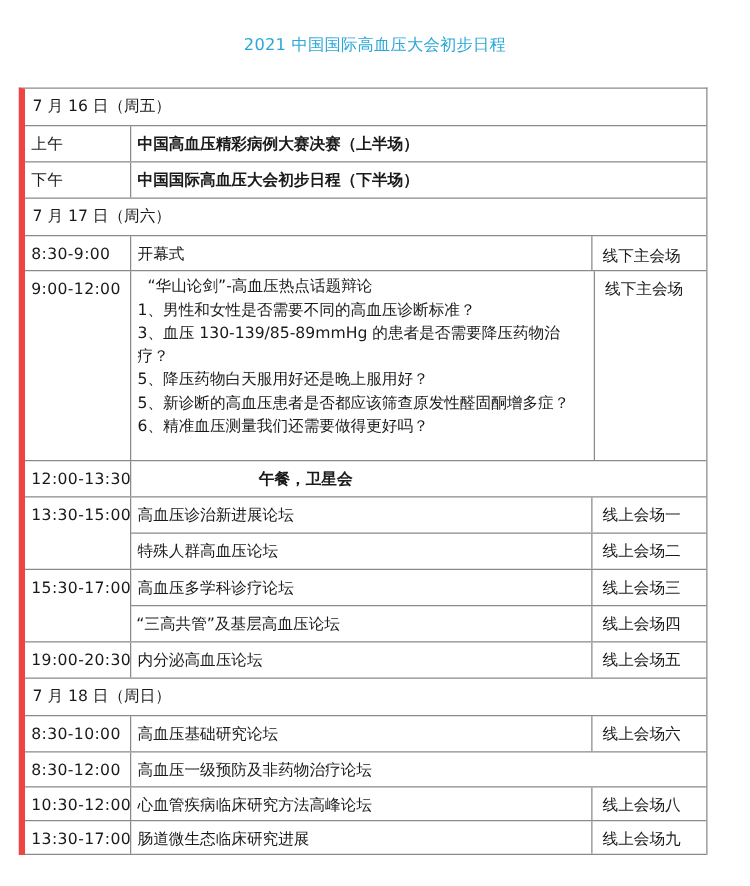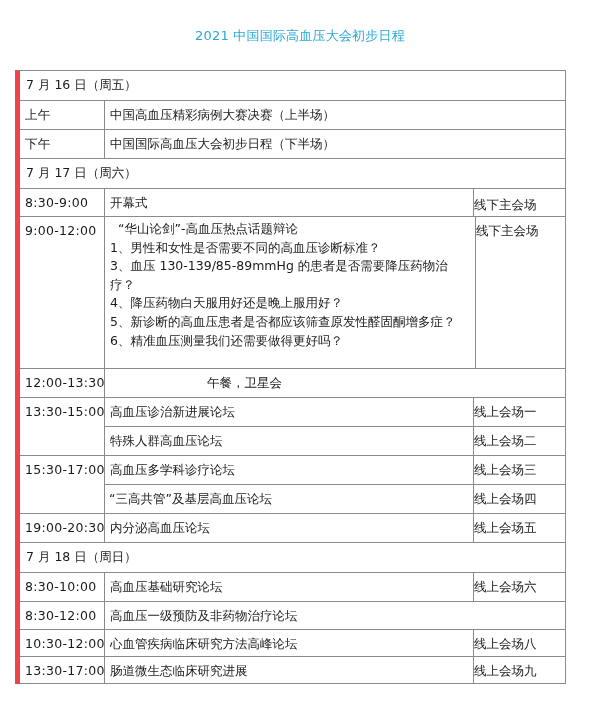--- a/index.html
+++ b/index.html
@@ -28,24 +28,24 @@
   }
   .c-main {
     flex: 1; display: flex; flex-direction: column;
   }
   .sub {
     display: flex; border-bottom: 1px solid #8a8a8a; box-sizing: border-box; gap: 24px;
   }
   .sub:last-child { border-bottom: none; }
   .c-title { flex: 1; padding: 5px 5px; box-sizing: border-box; }
   .c-venue {
-    width: 92px; flex: none; box-sizing: border-box; padding: 5px 0;
+    width: 92px; flex: none; box-sizing: border-box; padding: 5px 8px;
     border-left: 1px solid #8a8a8a; white-space: nowrap;
   }
-  .c-span { flex: 1; padding: 5px 5px; box-sizing: border-box; }
+  .c-span { flex: 1; padding: 5px 5px; box-sizing: border-box; font-weight: bold; }
   .lunch { text-align: left; padding-left: 102px; }
   .q { display: block; }
   .indent { padding-left: 8px; }
 </style>
 </head>
 <body>
 
 <div class="title">2021 中国国际高血压大会初步日程</div>
 
 <div class="tbl">
@@ -69,21 +69,21 @@
     <div class="c-time">8:30-9:00</div>
     <div class="c-title">开幕式</div>
     <div class="c-venue" style="padding-top:7px">线下主会场</div>
   </div>
   <div class="row" style="height:152px">
     <div class="c-time">9:00-12:00</div>
     <div class="c-title" style="padding-top:3px; line-height:18.6px">
       <span class="q indent">“华山论剑”-高血压热点话题辩论</span>
       <span class="q">1、男性和女性是否需要不同的高血压诊断标准？</span>
       <span class="q">3、血压 130-139/85-89mmHg 的患者是否需要降压药物治疗？</span>
-      <span class="q">4、降压药物白天服用好还是晚上服用好？</span>
+      <span class="q">5、降压药物白天服用好还是晚上服用好？</span>
       <span class="q" style="width:360px">5、新诊断的高血压患者是否都应该筛查原发性醛固酮增多症？</span>
       <span class="q">6、精准血压测量我们还需要做得更好吗？</span>
     </div>
     <div class="c-venue">线下主会场</div>
   </div>
   <div class="row" style="height:29px">
     <div class="c-time">12:00-13:30</div>
     <div class="c-span lunch">午餐，卫星会</div>
   </div>
   <div class="row" style="height:58px">

